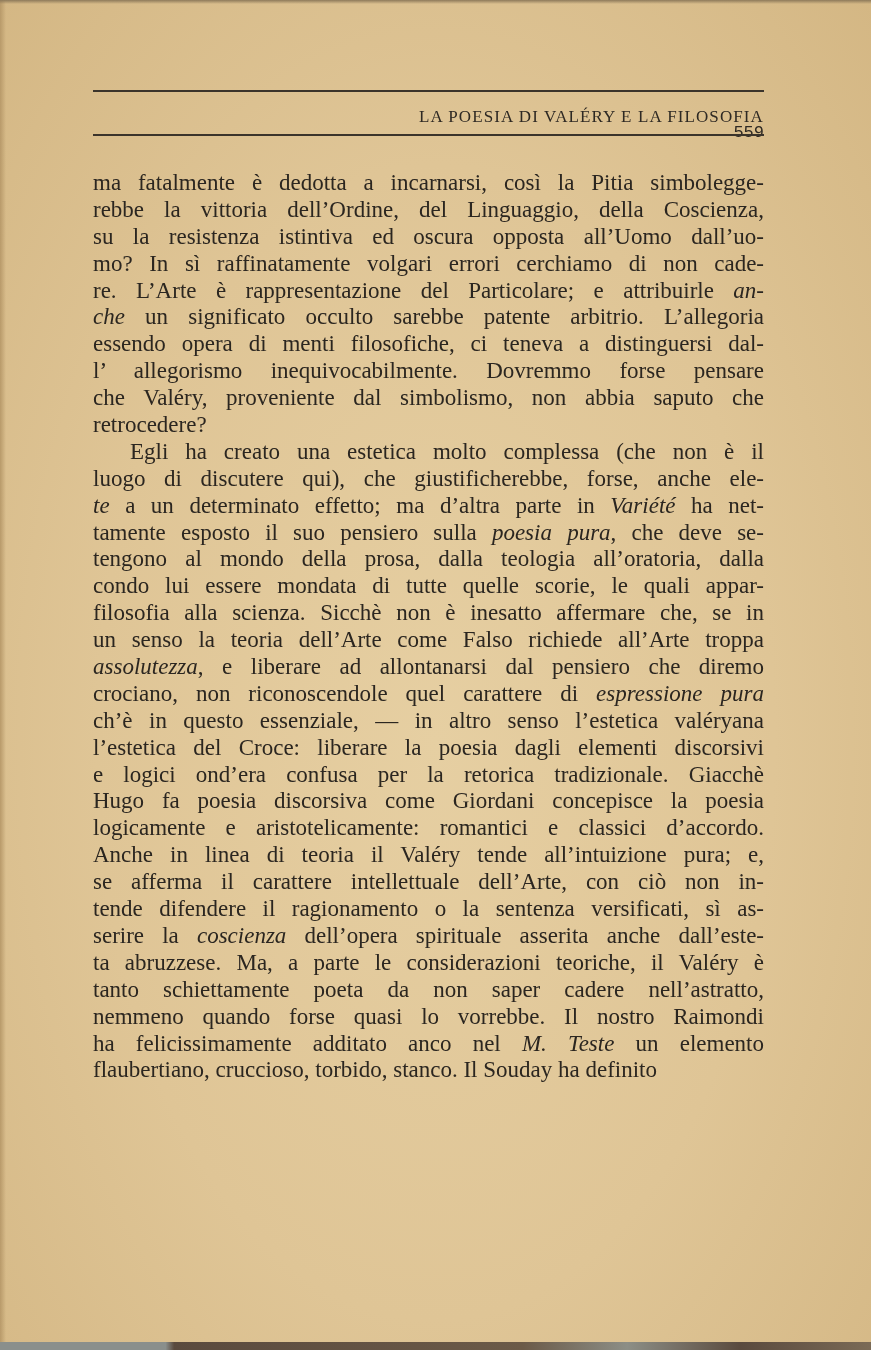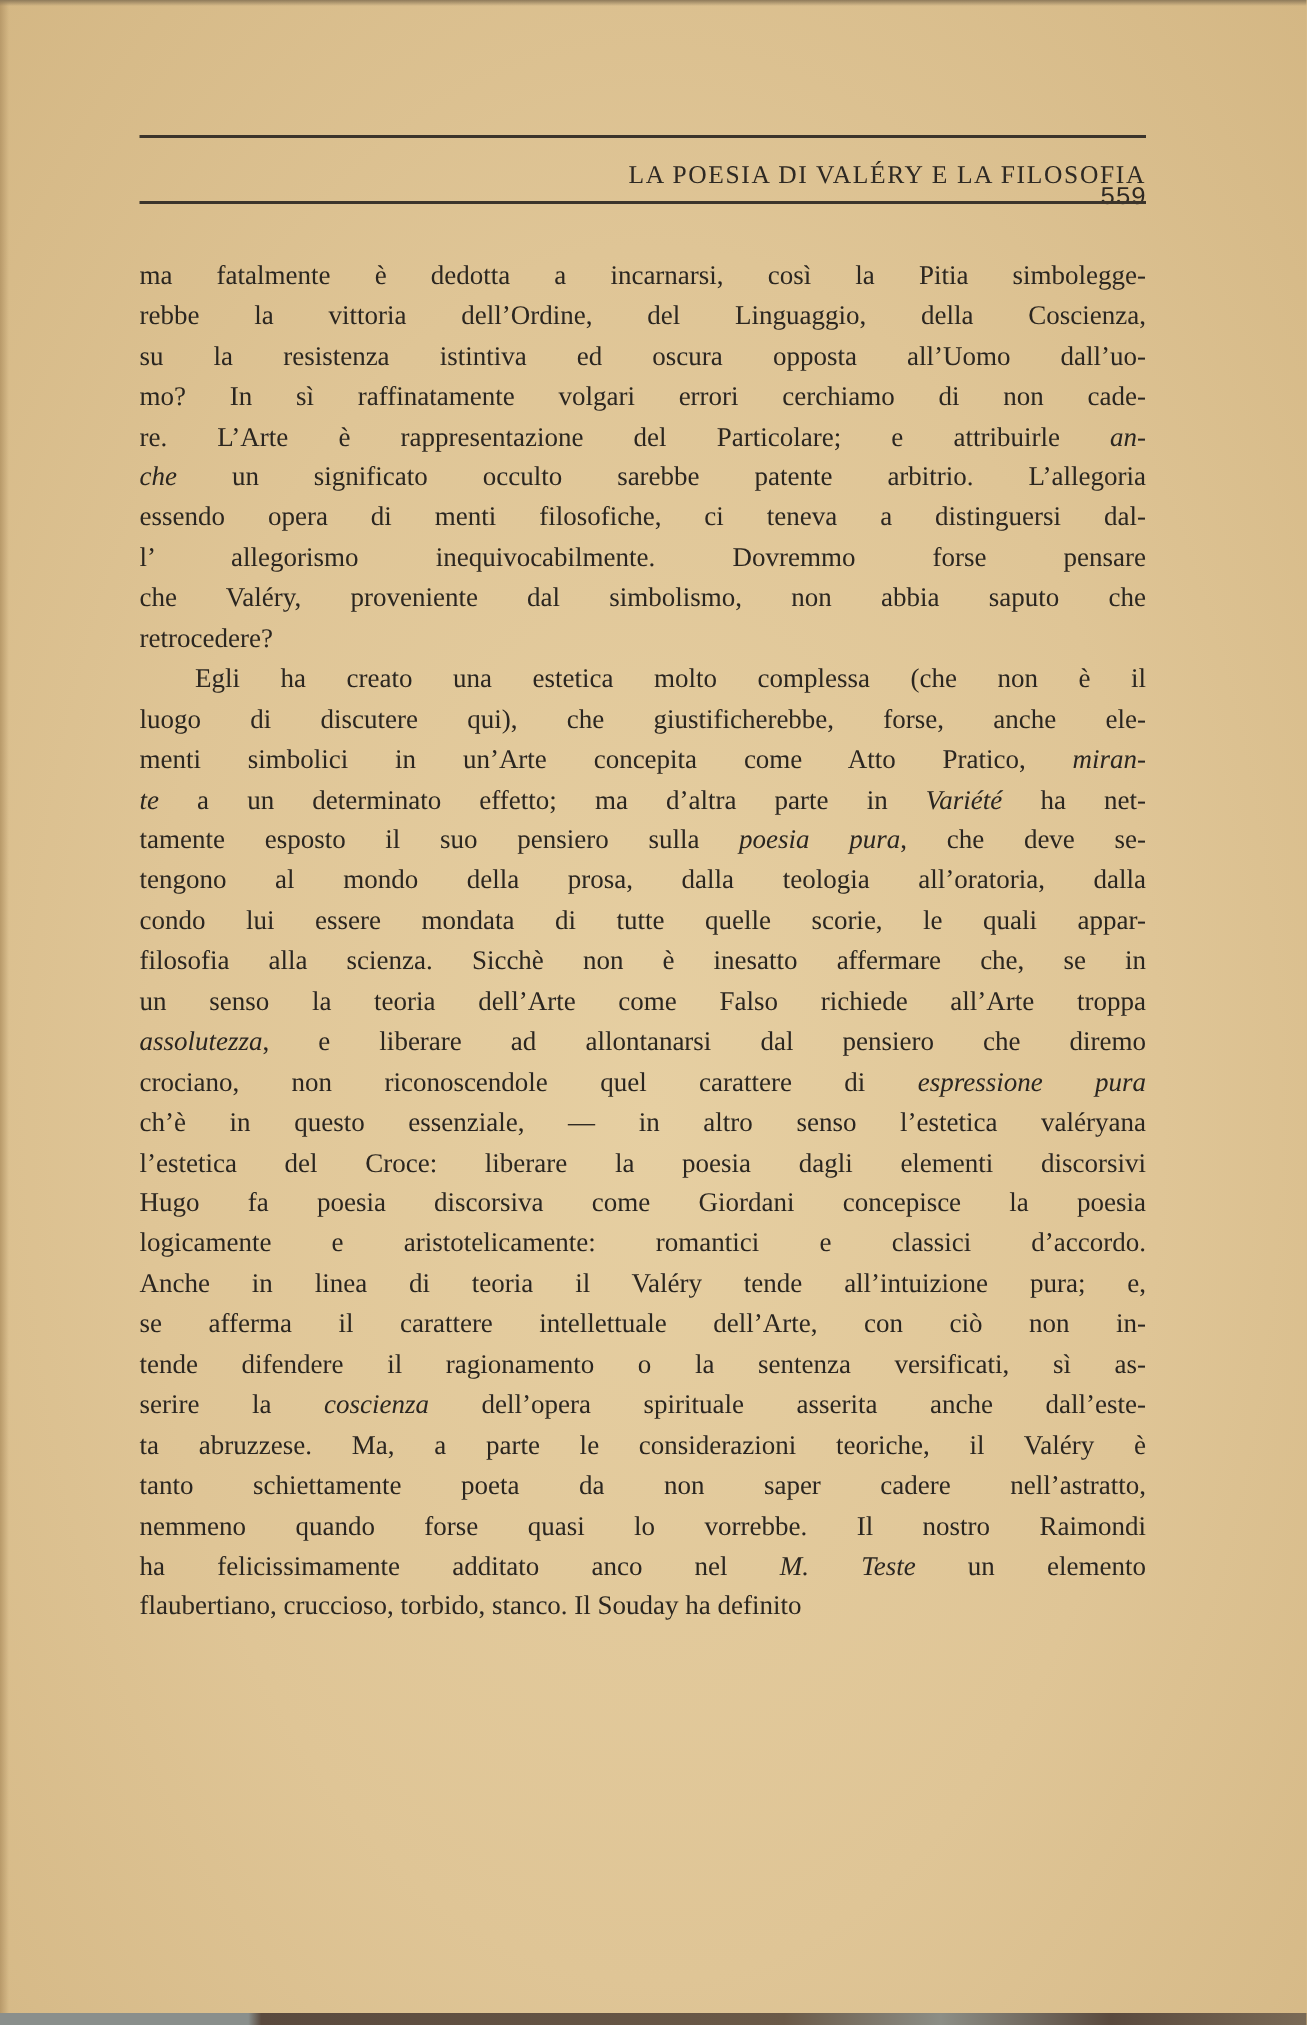--- a/index.html
+++ b/index.html
@@ -38,21 +38,21 @@
     position: absolute; left: 0; width: 100%; text-align: right;
     font-size: 17px; letter-spacing: 1.1px; top: 3px;
   }
   .page-number {
     position: absolute; right: 0; top: 0; font-size: 17px;
     font-family: Liberation Mono, monospace;
     margin-top: 19px;
   }
   .body-text {
     position: absolute; left: 93px; top: 170px; width: 671px;
-    font-family: "Liberation Serif", serif; font-size: 18px; color: #2b2620;
+    font-family: "Liberation Serif", serif; font-size: 23px; color: #2b2620;
   }
   .line {
     height: 26.9px; line-height: 26.9px; white-space: nowrap;
     text-align: justify; text-align-last: justify;
     overflow: visible;
   }
   .line.last { text-align-last: left; }
   .line.indent { padding-left: 37px; }
   .line i { font-style: italic; }
 </style>
@@ -79,31 +79,31 @@
         <div class="line"><span>re. L’Arte è rappresentazione del Particolare; e attribuirle </span><i>an-</i></div>
         <div class="line"><i>che</i><span> un significato occulto sarebbe patente arbitrio. L’allegoria</span></div>
         <div class="line"><span>essendo opera di menti filosofiche, ci teneva a distinguersi dal-</span></div>
         <div class="line"><span>l’ allegorismo inequivocabilmente. Dovremmo forse pensare</span></div>
         <div class="line"><span>che Valéry, proveniente dal simbolismo, non abbia saputo che</span></div>
         <div class="line last"><span>retrocedere?</span></div>
       </div>
       <div>
         <div class="line indent"><span>Egli ha creato una estetica molto complessa (che non è il</span></div>
         <div class="line"><span>luogo di discutere qui), che giustificherebbe, forse, anche ele-</span></div>
-        <div class="line"><span>menti simbolici in un’Arte concepita come Atto Pratico, </span><i>miran-</i></div>
         <div class="line"><i>te</i><span> a un determinato effetto; ma d’altra parte in </span><i>Variété</i><span> ha net-</span></div>
         <div class="line"><span>tamente esposto il suo pensiero sulla </span><i>poesia pura</i><span>, che deve se-</span></div>
         <div class="line"><span>tengono al mondo della prosa, dalla teologia all’oratoria, dalla</span></div>
         <div class="line"><span>condo lui essere mondata di tutte quelle scorie, le quali appar-</span></div>
         <div class="line"><span>filosofia alla scienza. Sicchè non è inesatto affermare che, se in</span></div>
         <div class="line"><span>un senso la teoria dell’Arte come Falso richiede all’Arte troppa</span></div>
         <div class="line"><i>assolutezza</i><span>, e liberare ad allontanarsi dal pensiero che diremo</span></div>
         <div class="line"><span>crociano, non riconoscendole quel carattere di </span><i>espressione pura</i></div>
         <div class="line"><span>ch’è in questo essenziale, — in altro senso l’estetica valéryana</span></div>
         <div class="line"><span>l’estetica del Croce: liberare la poesia dagli elementi discorsivi</span></div>
+        <div class="line"><span>e logici ond’era confusa per la retorica tradizionale. Giacchè</span></div>
         <div class="line"><span>Hugo fa poesia discorsiva come Giordani concepisce la poesia</span></div>
         <div class="line"><span>logicamente e aristotelicamente: romantici e classici d’accordo.</span></div>
         <div class="line"><span>Anche in linea di teoria il Valéry tende all’intuizione pura; e,</span></div>
         <div class="line"><span>se afferma il carattere intellettuale dell’Arte, con ciò non in-</span></div>
         <div class="line"><span>tende difendere il ragionamento o la sentenza versificati, sì as-</span></div>
         <div class="line"><span>serire la </span><i>coscienza</i><span> dell’opera spirituale asserita anche dall’este-</span></div>
         <div class="line"><span>ta abruzzese. Ma, a parte le considerazioni teoriche, il Valéry è</span></div>
         <div class="line"><span>tanto schiettamente poeta da non saper cadere nell’astratto,</span></div>
         <div class="line"><span>nemmeno quando forse quasi lo vorrebbe. Il nostro Raimondi</span></div>
         <div class="line"><span>ha felicissimamente additato anco nel </span><i>M. Teste</i><span> un elemento</span></div>

